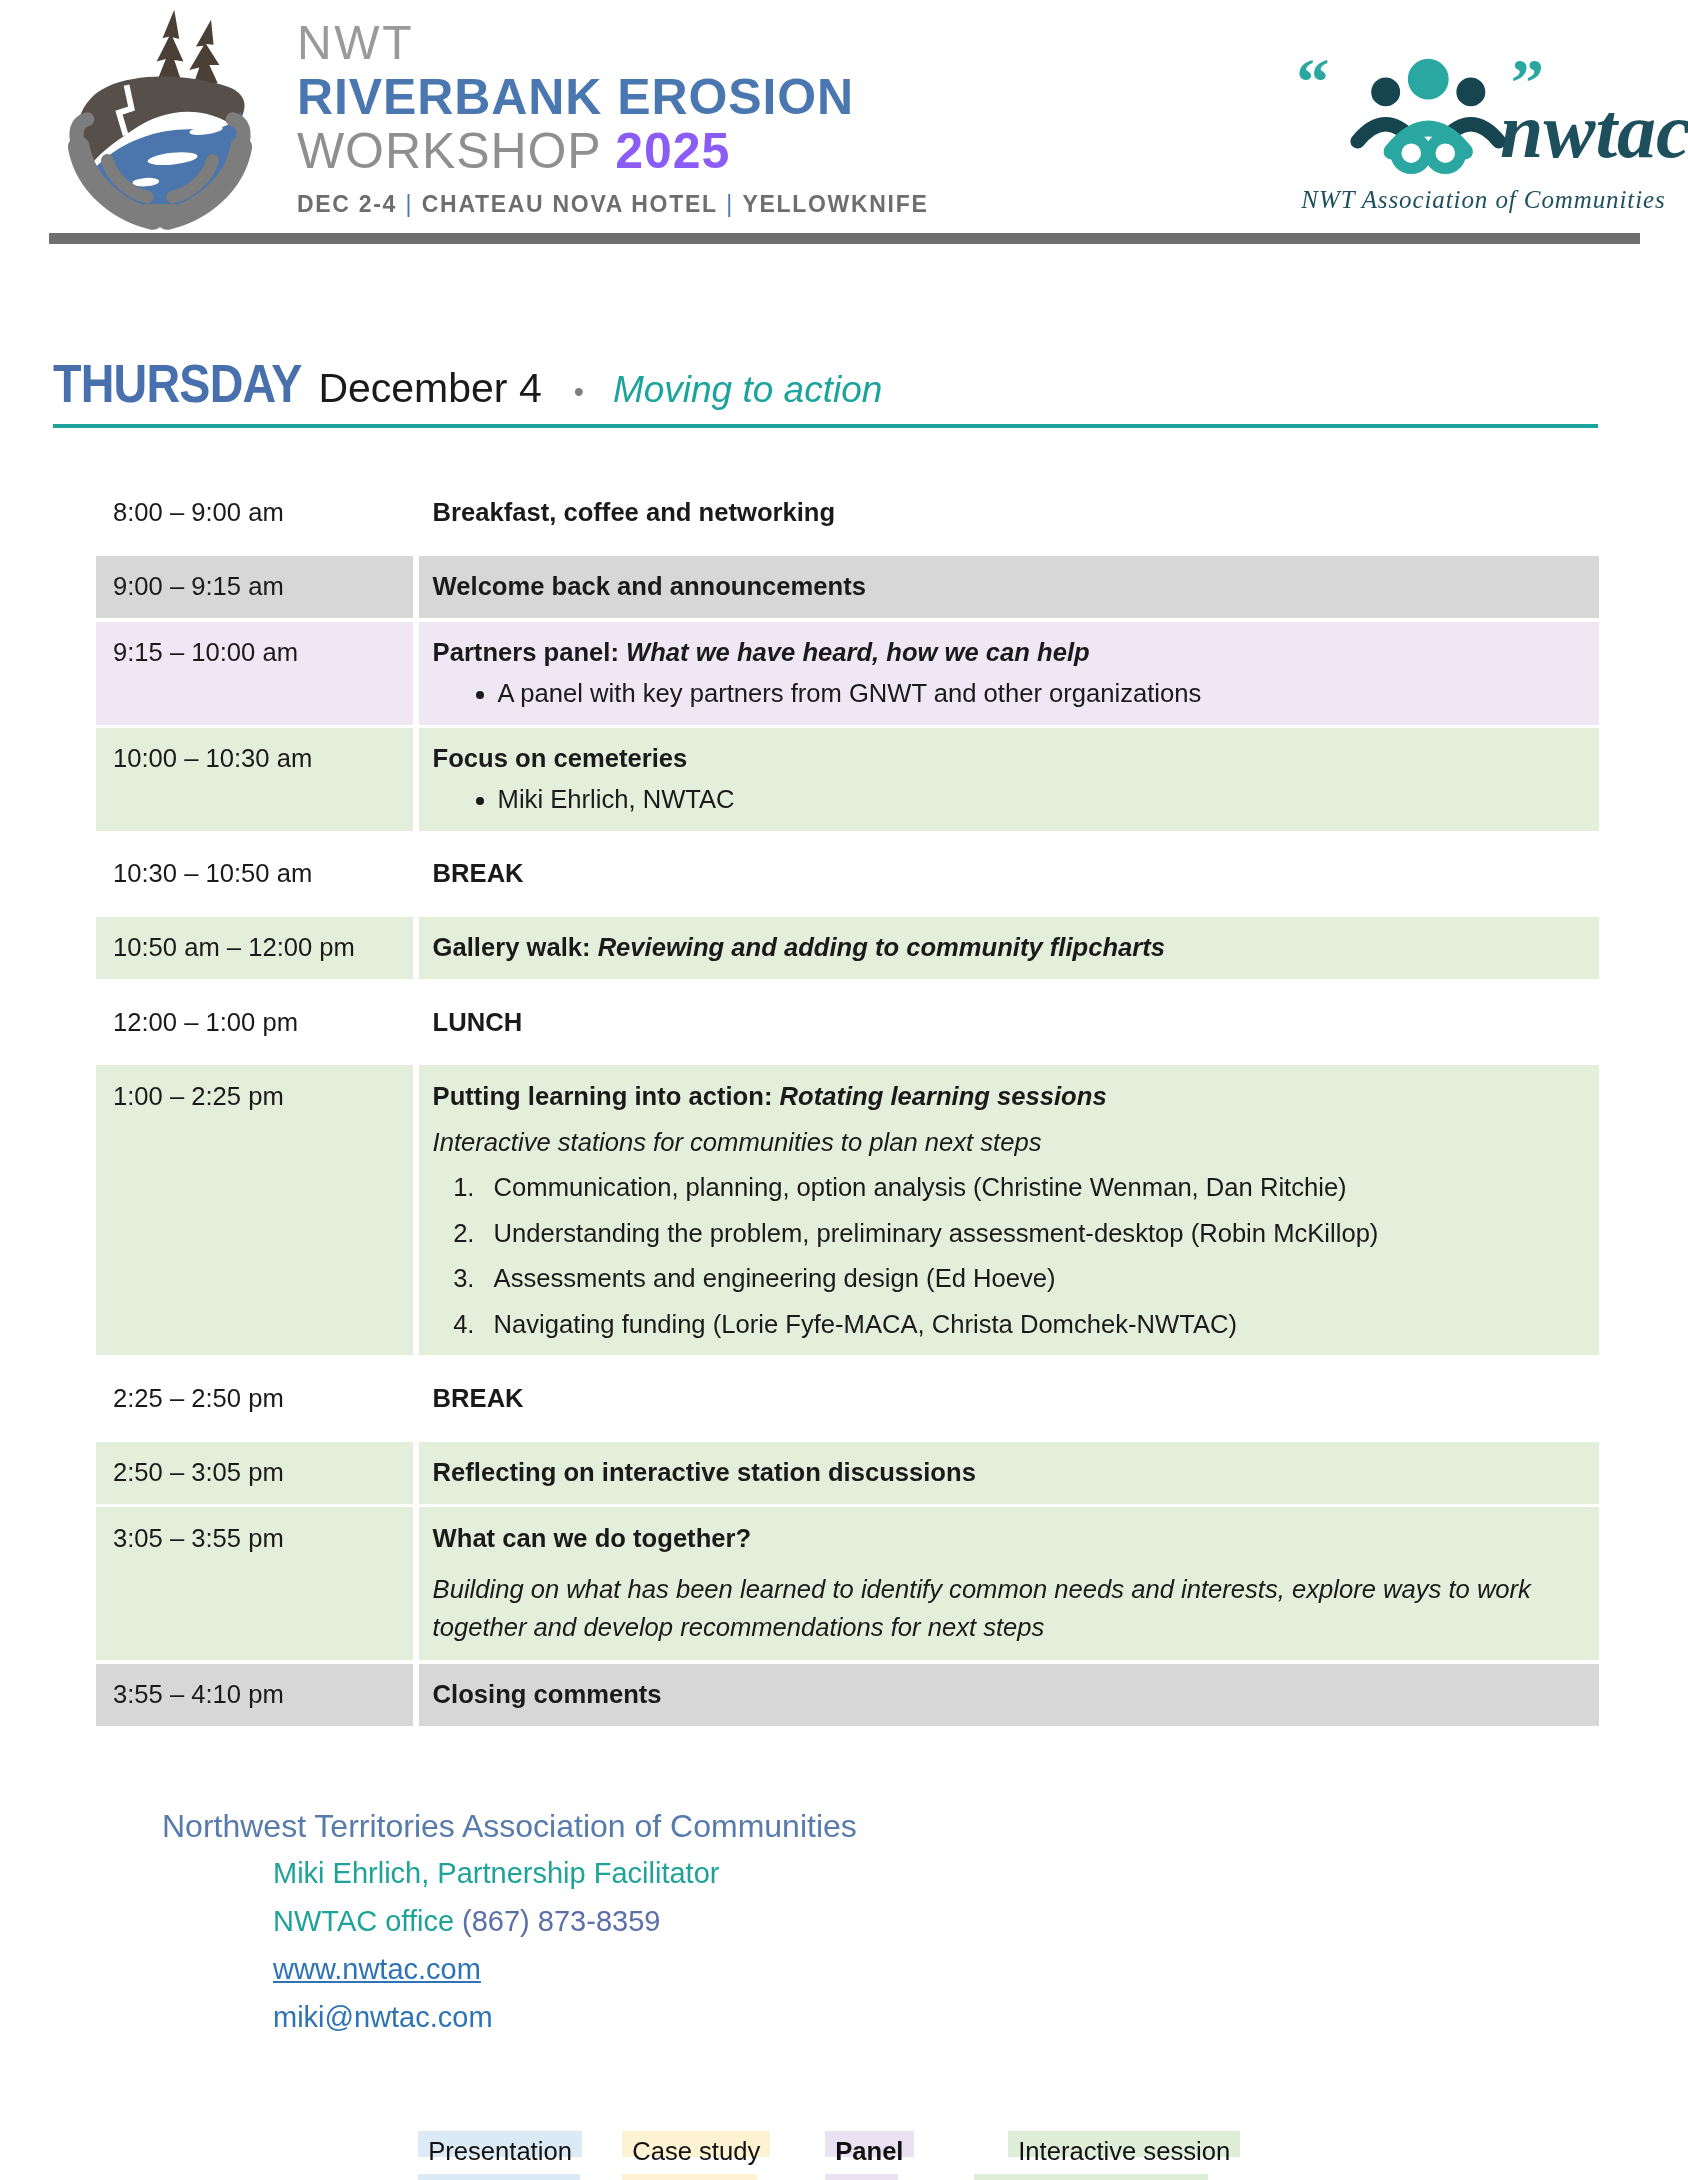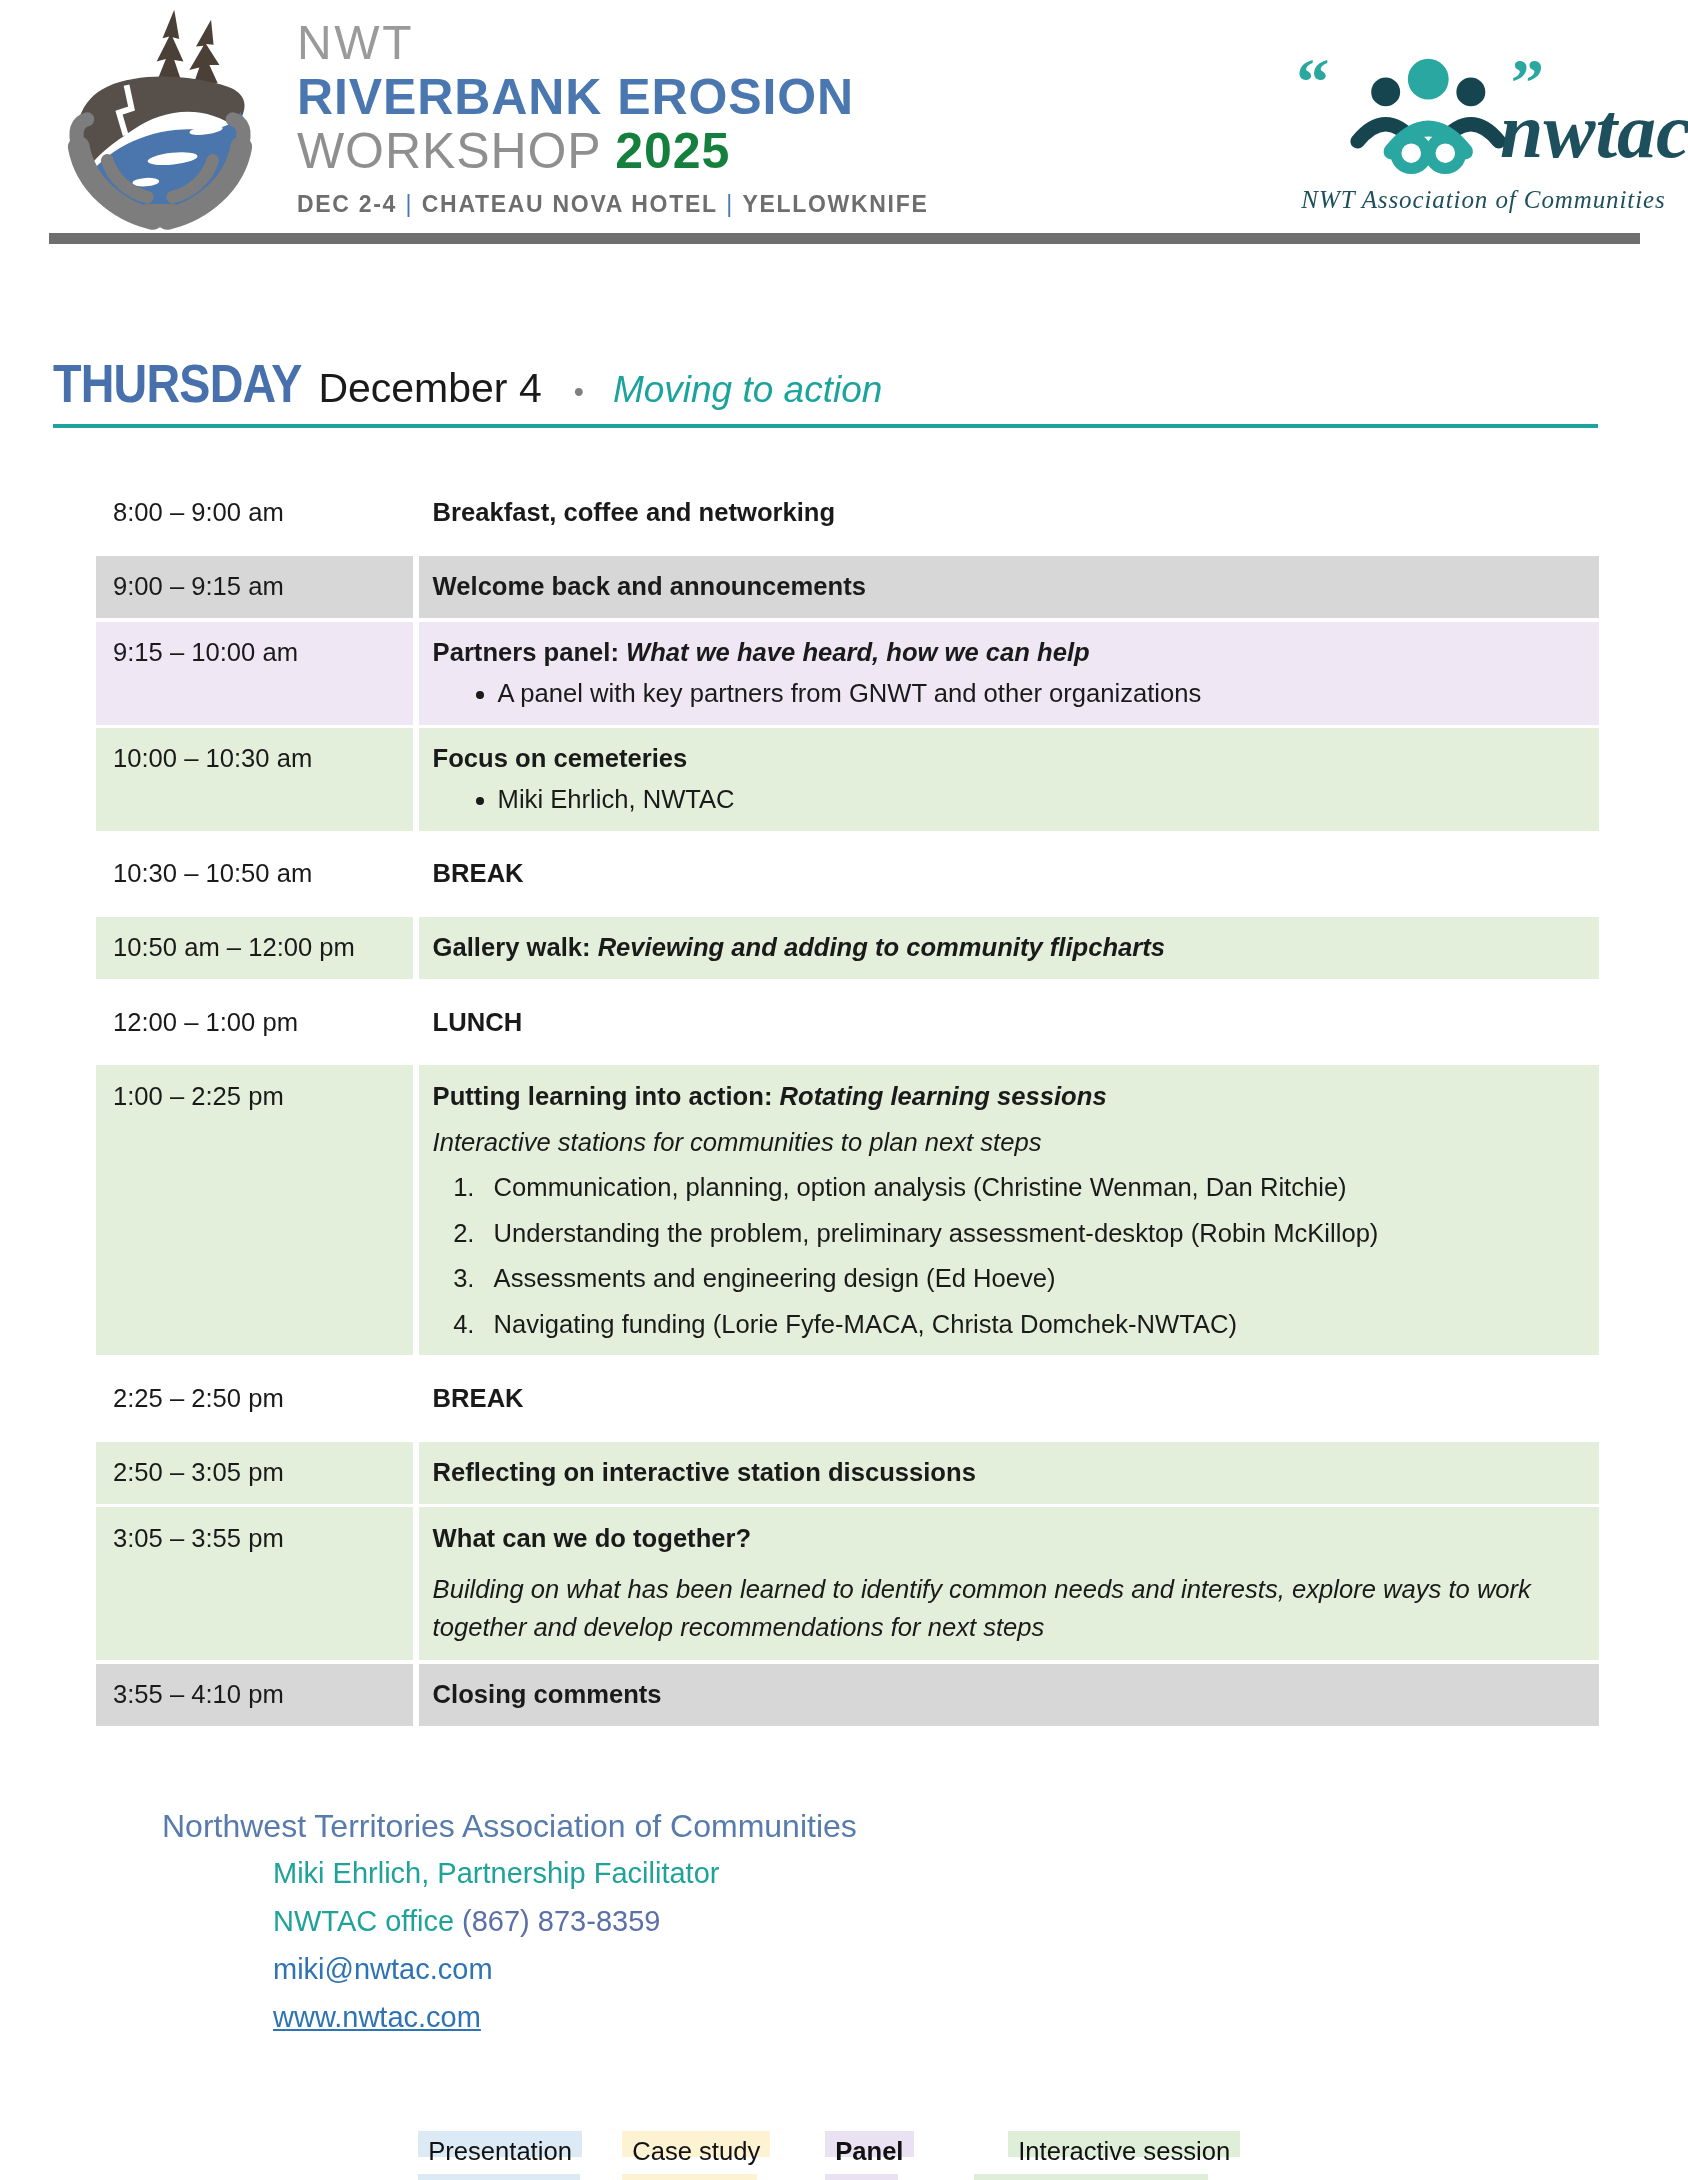--- a/index.html
+++ b/index.html
@@ -8,21 +8,21 @@
     font-family:"Liberation Sans",sans-serif;color:#1a1a1a;
   }
   
   .header{position:absolute;top:0;left:0;width:100%;height:188px;}
   .logo-left{position:absolute;left:47px;top:1.7px;display:flex;align-items:flex-start;}
   .logo-mark{width:226px;height:228px;}
   .logo-textblock{margin-left:24px;padding-top:15.3px;}
   .logo-nwt{font-size:48px;color:#9a9a9a;letter-spacing:2.6px;line-height:1.1;}
   .logo-riverbank{font-size:50px;font-weight:bold;color:#4a77b0;letter-spacing:0.9px;line-height:1.08;}
   .logo-workshop{font-size:50px;color:#8f8f8f;letter-spacing:0.9px;line-height:1.08;}
-  .logo-workshop .year{color:#15803d;font-weight:bold;}
+  .logo-workshop .year{color:#8b5cf6;font-weight:bold;}
   .logo-tagline{margin-top:13.6px;font-size:23px;font-weight:bold;color:#6e6e6e;letter-spacing:1.7px;}
   .logo-tagline .pipe{color:#4a77b0;font-weight:normal;padding:0 8.5px;}
   .logo-right{position:absolute;right:17px;top:51px;width:375px;height:175px;}
   .nwtac-fig{position:absolute;left:0;top:0;}
   .nwtac-wordmark{position:absolute;left:204px;top:41px;font-family:"Liberation Serif",serif;
     font-style:italic;font-weight:bold;font-size:78px;color:#1d4f5c;line-height:1;}
   .nwtac-caption{position:absolute;left:0;top:135px;width:375px;text-align:center;
     font-family:"Liberation Serif",serif;font-style:italic;font-size:25px;color:#1d4f5c;letter-spacing:0.9px;}
   .divider{position:absolute;top:233px;left:49px;width:1591px;height:11px;background:#6f6f6f;}
   
@@ -223,22 +223,22 @@
           <div><span class="seg-b">Closing comments</span></div>
         </div>
       </div>
     </div>
 
   <div class="contact">
     <div class="contact-org">Northwest Territories Association of Communities</div>
     <div class="contact-sub">
       <div class="c-teal">Miki Ehrlich, Partnership Facilitator</div>
       <div><span class="c-teal">NWTAC office </span><span class="c-slate">(867) 873-8359</span></div>
+      <div><a class="c-link" href="#">www.nwtac.com</a></div>
       <div><a class="c-blue" href="#">miki@nwtac.com</a></div>
-      <div><a class="c-link" href="#">www.nwtac.com</a></div>
     </div>
   </div>
 
   <div id="legend">
       <span class="legend-item" style="left: 418px; background-color: rgb(220, 234, 246);">Presentation</span>
       <span class="legend-sliver" style="left: 418px; width: 162px; background-color: rgb(220, 234, 246);"></span>
       <span class="legend-item" style="left: 622px; background-color: rgb(253, 243, 210);">Case study</span>
       <span class="legend-sliver" style="left: 622px; width: 135px; background-color: rgb(253, 243, 210);"></span>
       <span class="legend-item" style="left: 825px; background-color: rgb(234, 225, 242); font-weight: bold;">Panel</span>
       <span class="legend-sliver" style="left: 825px; width: 73px; background-color: rgb(234, 225, 242);"></span>

